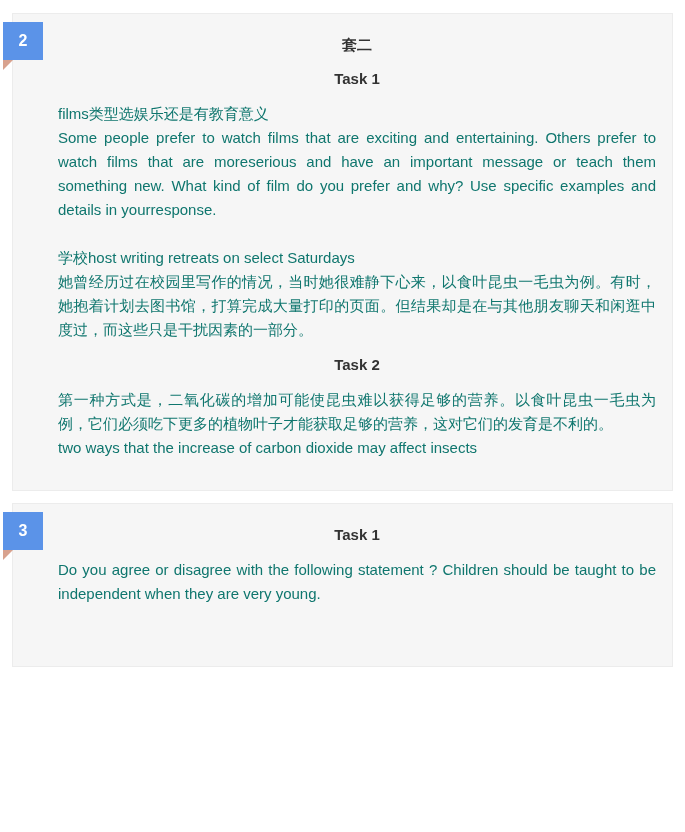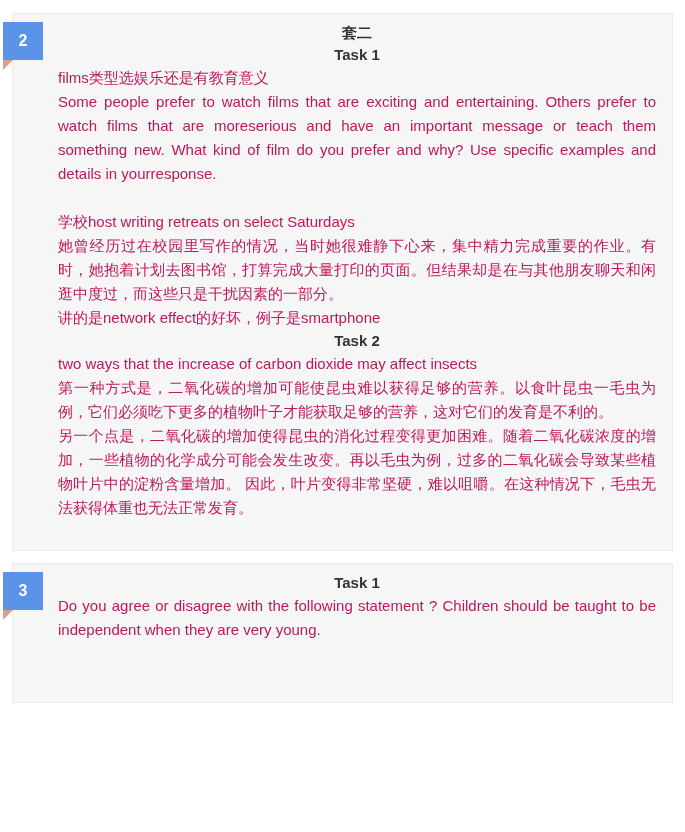--- a/index.html
+++ b/index.html
@@ -55,33 +55,33 @@
   }
   .ribbon-fold {
     width: 0;
     height: 0;
     border-top: 10px solid #d8a28e;
     border-right: 10px solid transparent;
   }
   
   .set-title,
   .task-heading {
-    margin: 0;
+    margin: 12px;
     font-size: 15px;
     line-height: 22px;
     font-weight: bold;
     color: #333333;
     text-align: center;
   }
   .para {
     margin: 0;
     font-size: 15px;
     line-height: 24px;
     text-align: justify;
-    color: #be185d;
+    color: #0f766e;
     word-break: break-word;
   }
   .spacer {
     height: 24px;
   }
 </style>
 </head>
 <body>
 
 <div class="page">
@@ -93,28 +93,26 @@
     </div>
 
     <h2 class="set-title">套二</h2>
 
     <h3 class="task-heading">Task 1</h3>
     <p class="para">films类型选娱乐还是有教育意义</p>
     <p class="para">Some people prefer to watch films that are exciting and entertaining. Others prefer to watch films that are moreserious and have an important message or teach them something new. What kind of film do you prefer and why? Use specific examples and details in yourresponse.</p>
     <div class="spacer"></div>
 
     <p class="para">学校host writing retreats on select Saturdays</p>
-    <p class="para">她曾经历过在校园里写作的情况，当时她很难静下心来，集中精力完成重要的作业。有时，她抱着计划去图书馆，打算完成大量打印的页面。但结果却是在与其他朋友聊天和闲逛中度过，而这些只是干扰因素的一部分。</p>
+    <p class="para">她曾经历过在校园里写作的情况，当时她很难静下心来，以食叶昆虫一毛虫为例。有时，她抱着计划去图书馆，打算完成大量打印的页面。但结果却是在与其他朋友聊天和闲逛中度过，而这些只是干扰因素的一部分。</p>
 
-    <p class="para">讲的是network effect的好坏，例子是smartphone</p>
 
     <h3 class="task-heading">Task 2</h3>
+    <p class="para">第一种方式是，二氧化碳的增加可能使昆虫难以获得足够的营养。以食叶昆虫一毛虫为例，它们必须吃下更多的植物叶子才能获取足够的营养，这对它们的发育是不利的。</p>
     <p class="para">two ways that the increase of carbon dioxide may affect insects</p>
-    <p class="para">第一种方式是，二氧化碳的增加可能使昆虫难以获得足够的营养。以食叶昆虫一毛虫为例，它们必须吃下更多的植物叶子才能获取足够的营养，这对它们的发育是不利的。</p>
-    <p class="para">另一个点是，二氧化碳的增加使得昆虫的消化过程变得更加困难。随着二氧化碳浓度的增加，一些植物的化学成分可能会发生改变。再以毛虫为例，过多的二氧化碳会导致某些植物叶片中的淀粉含量增加。 因此，叶片变得非常坚硬，难以咀嚼。在这种情况下，毛虫无法获得体重也无法正常发育。</p>
   </section>
 
   <section class="card card-partial">
     <div class="ribbon">
       <div class="ribbon-num">3</div>
       <div class="ribbon-fold"></div>
     </div>
 
 
     <h3 class="task-heading">Task 1</h3>

